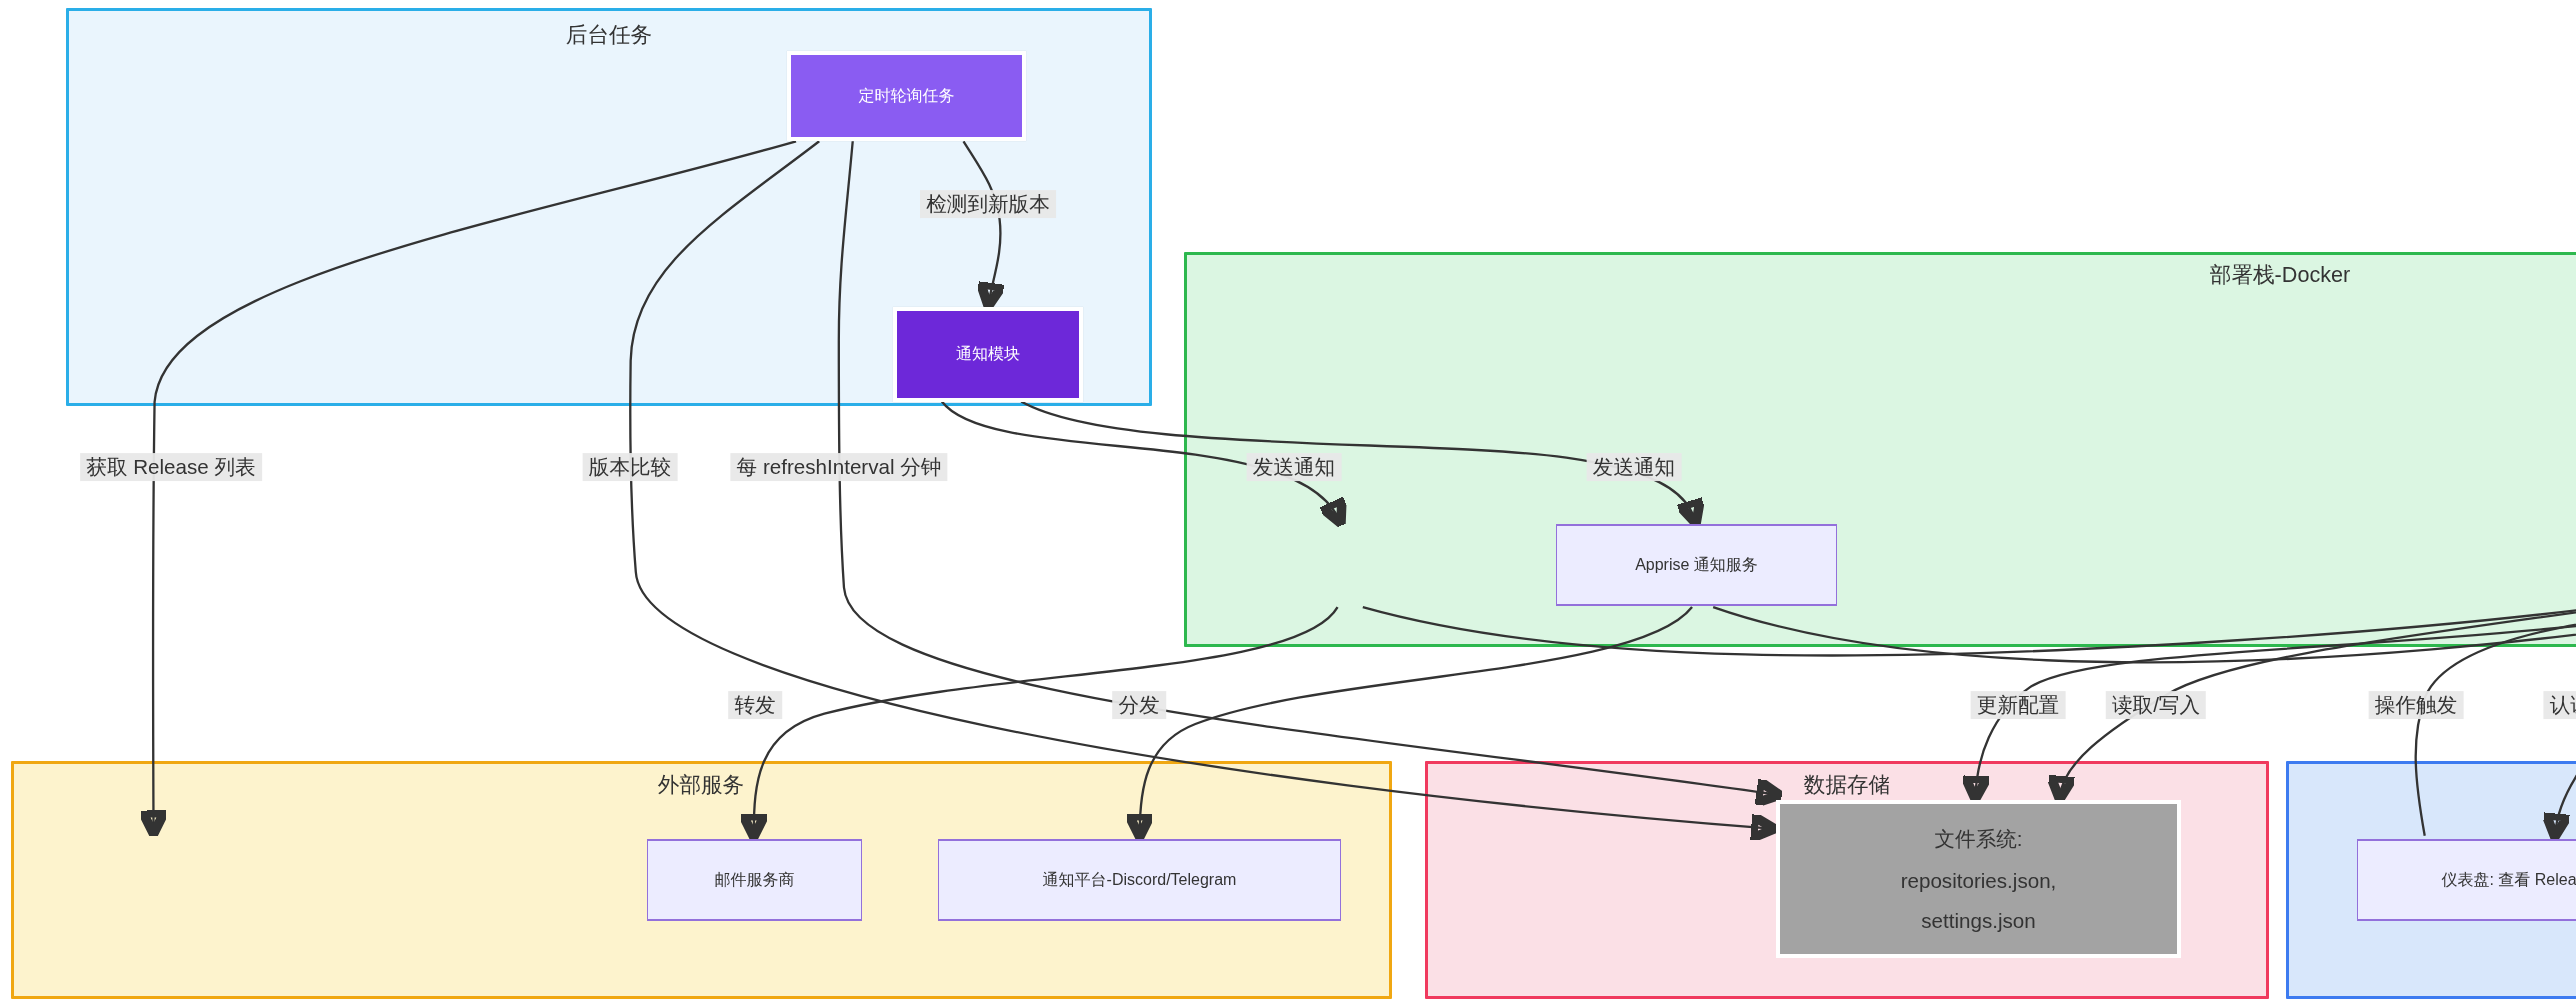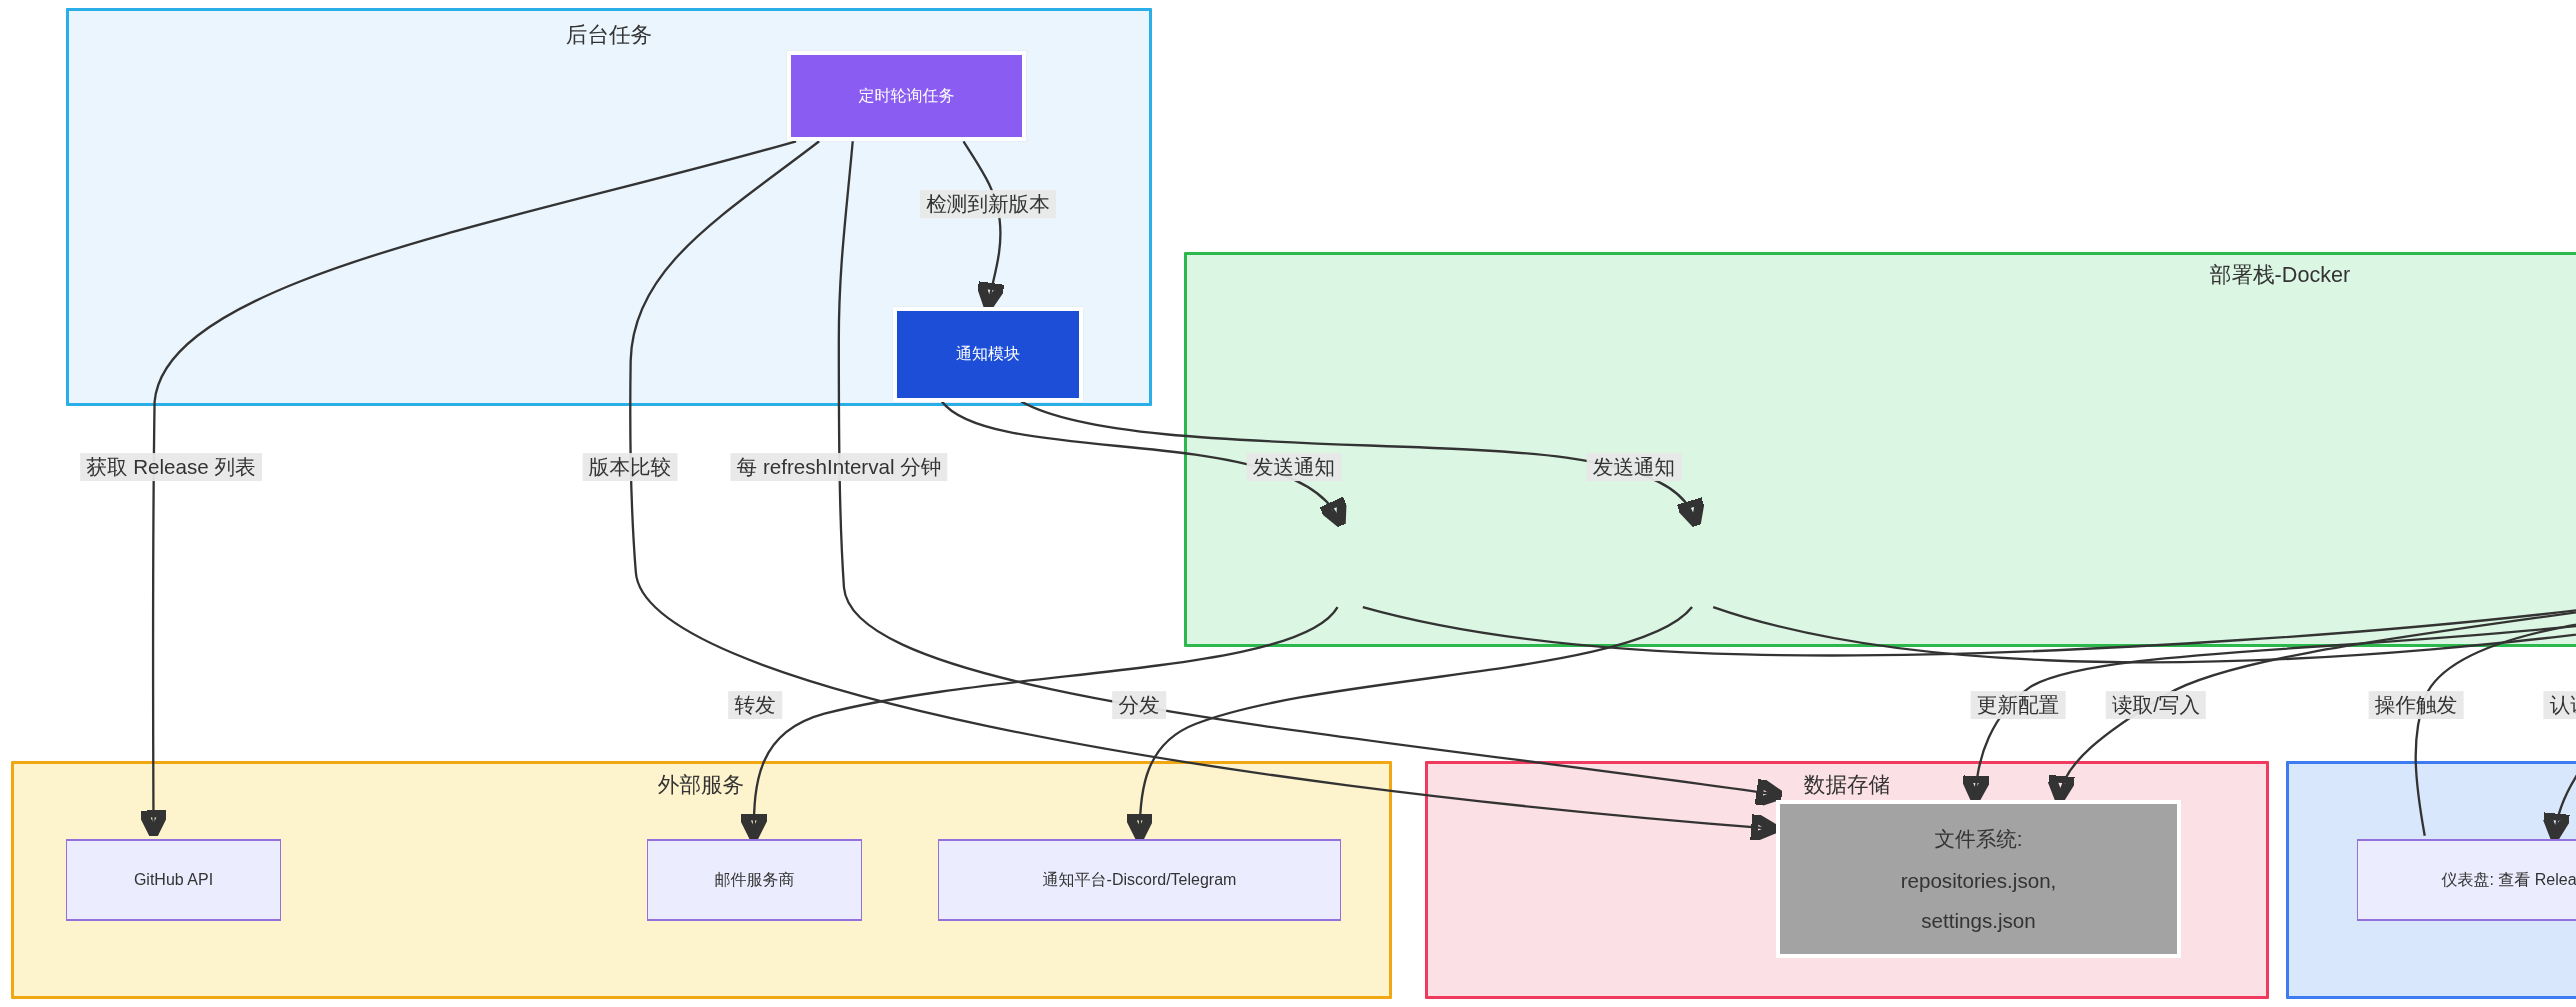--- a/index.html
+++ b/index.html
@@ -18,21 +18,21 @@
   svg.edges path{fill:none;stroke:#333333;stroke-width:4.5;}
   
   .elabel{position:absolute;z-index:3;transform:translate(-50%,-50%);background:rgba(232,232,232,0.95);
           color:#333;font-size:20.6px;line-height:1.15;padding:2.1px 6.2px;white-space:nowrap;}
   
   .node{position:absolute;z-index:4;box-sizing:border-box;display:flex;align-items:center;justify-content:center;
         font-size:16px;color:#333;background:#ECECFF;border:1px solid #9370DB;border-top-width:2.6px;border-bottom-width:2.6px;
         white-space:nowrap;text-align:center;}
   .node.colored{border:4.1px solid #ffffff;color:#ffffff;box-shadow:0 0 1px rgba(0,0,0,0.15);}
   .n-task{left:787px;top:51px;width:239px;height:90px;background:#8a5cf2;}
-  .n-notify{left:893px;top:307px;width:190px;height:95px;background:#1d4ed8;}
+  .n-notify{left:893px;top:307px;width:190px;height:95px;background:#6d28d9;}
   .n-smtp{left:1239px;top:524px;width:208px;height:82px;}
   .n-apprise{left:1556px;top:524px;width:281px;height:82px;}
   .n-github{left:66px;top:839px;width:215px;height:82px;}
   .n-mail{left:647px;top:839px;width:215px;height:82px;}
   .n-platform{left:938px;top:839px;width:403px;height:82px;}
   .n-dashboard{left:2357px;top:839px;width:329px;height:82px;}
   .n-fs{left:1776px;top:800px;width:405px;height:158px;background:#a3a3a3;border:4.1px solid #fff;
         color:#333;flex-direction:column;justify-content:space-evenly;font-size:20.6px;padding:4.1px 0;}
   .n-fs span{display:block;}
 </style>
@@ -88,24 +88,24 @@
   <span class="elabel" style="left:2156px;top:705px;">读取/写入</span>
   <span class="elabel" style="left:2416px;top:705px;">操作触发</span>
   <span class="elabel" style="left:2624px;top:705px;">认证 &amp; 页面展示</span>
 
   <div class="node colored n-task">
     <span>定时轮询任务</span>
   </div>
   <div class="node colored n-notify">
     <span>通知模块</span>
   </div>
+  <div class="node n-apprise">
+    <span>Apprise 通知服务</span>
+  </div>
 
-  <div class="node n-github">
-    <span>GitHub API</span>
-  </div>
   <div class="node n-mail">
     <span>邮件服务商</span>
   </div>
   <div class="node n-platform">
     <span>通知平台-Discord/Telegram</span>
   </div>
   <div class="node n-fs">
     <span>文件系统:</span>
     <span>repositories.json,</span>
     <span>settings.json</span>

